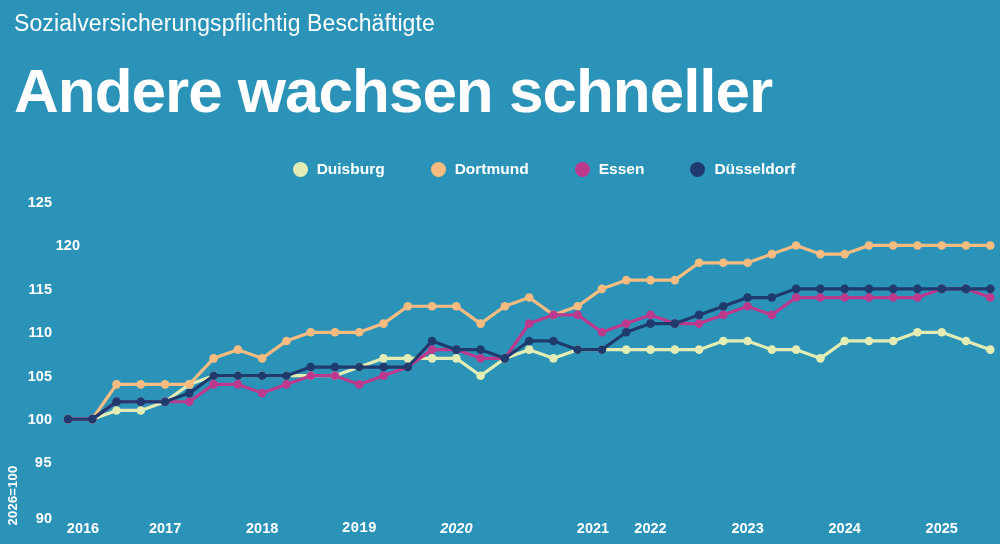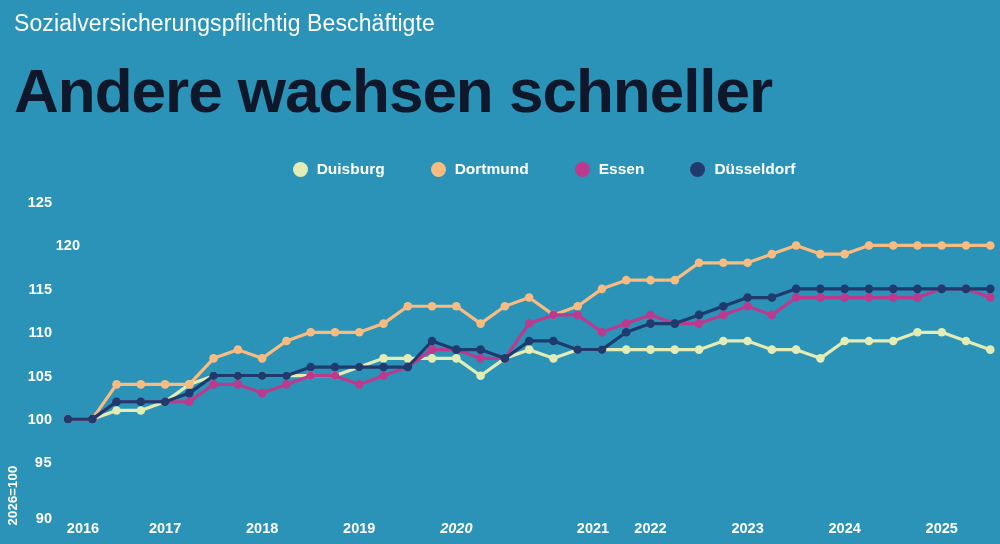--- a/index.html
+++ b/index.html
@@ -9,21 +9,21 @@
     font-family:"Liberation Sans", sans-serif;
     position:relative;
   }
   #kicker{
     position:absolute;left:14px;top:10px;
     font-size:23px;color:#ffffff;letter-spacing:.1px;
     white-space:nowrap;
   }
   #headline{
     position:absolute;left:14px;top:58px;
-    font-size:62px;font-weight:bold;color:#0f172a;
+    font-size:62px;font-weight:bold;color:#ffffff;
     letter-spacing:-1px;white-space:nowrap;line-height:1.05;
   }
   #legend{
     position:absolute;left:0;top:160px;width:1000px;
     display:flex;justify-content:center;align-items:center;gap:46px;padding-left:44px;
   }
   .leg-item{display:flex;align-items:center;gap:9px;}
   .leg-dot{width:15px;height:15px;border-radius:50%;display:block;}
   .leg-label{font-size:15.5px;font-weight:bold;color:#ffffff;white-space:nowrap;}
   #plot-area{position:absolute;left:0;top:185px;width:1000px;height:359px;}
@@ -78,21 +78,21 @@
       <div class="ytick" style="top: 190.714px; left: 0px; width: 52px;">105</div>
       <div class="ytick" style="top: 147.286px; left: 0px; width: 52px;">110</div>
       <div class="ytick" style="top: 103.857px; left: 0px; width: 52px;">115</div>
       <div class="ytick" style="top: 60.4286px; left: 0px; width: 52px; padding-left: 28px;">120</div>
       <div class="ytick" style="top: 17px; left: 0px; width: 52px;">125</div>
     </div>
   <div id="xticks">
       <div class="xtick" style="left: 83px; top: 335px;">2016</div>
       <div class="xtick" style="left: 165.083px; top: 335px;">2017</div>
       <div class="xtick" style="left: 262.167px; top: 335px;">2018</div>
-      <div class="xtick" style="left: 359.25px; top: 335px;">2019</div>
+      <div class="xtick" style="left: 359.25px; top: 335px; font-family: Liberation Mono, monospace;">2019</div>
       <div class="xtick" style="left: 456.333px; top: 335px; font-style: italic;">2020</div>
       <div class="xtick" style="left: 555px; top: 335px; margin-left: 38px;">2021</div>
       <div class="xtick" style="left: 650.5px; top: 335px;">2022</div>
       <div class="xtick" style="left: 747.583px; top: 335px;">2023</div>
       <div class="xtick" style="left: 844.667px; top: 335px;">2024</div>
       <div class="xtick" style="left: 941.75px; top: 335px;">2025</div>
     </div>
   <svg id="chart-svg" width="1000" height="359">
       <g>
         <path d="M68.00 234.14 L92.27 234.14 L116.54 225.46 L140.81 225.46 L165.08 216.77 L189.35 199.40 L213.63 190.71 L237.90 190.71 L262.17 190.71 L286.44 190.71 L310.71 190.71 L334.98 190.71 L359.25 182.03 L383.52 173.34 L407.79 173.34 L432.06 173.34 L456.33 173.34 L480.60 190.71 L504.88 173.34 L529.15 164.66 L553.42 173.34 L577.69 164.66 L601.96 164.66 L626.23 164.66 L650.50 164.66 L674.77 164.66 L699.04 164.66 L723.31 155.97 L747.58 155.97 L771.85 164.66 L796.13 164.66 L820.40 173.34 L844.67 155.97 L868.94 155.97 L893.21 155.97 L917.48 147.29 L941.75 147.29 L966.02 155.97 L990.29 164.66" fill="none" stroke="#e2ecb4" stroke-width="3.2" stroke-linejoin="round" stroke-linecap="round"></path>

